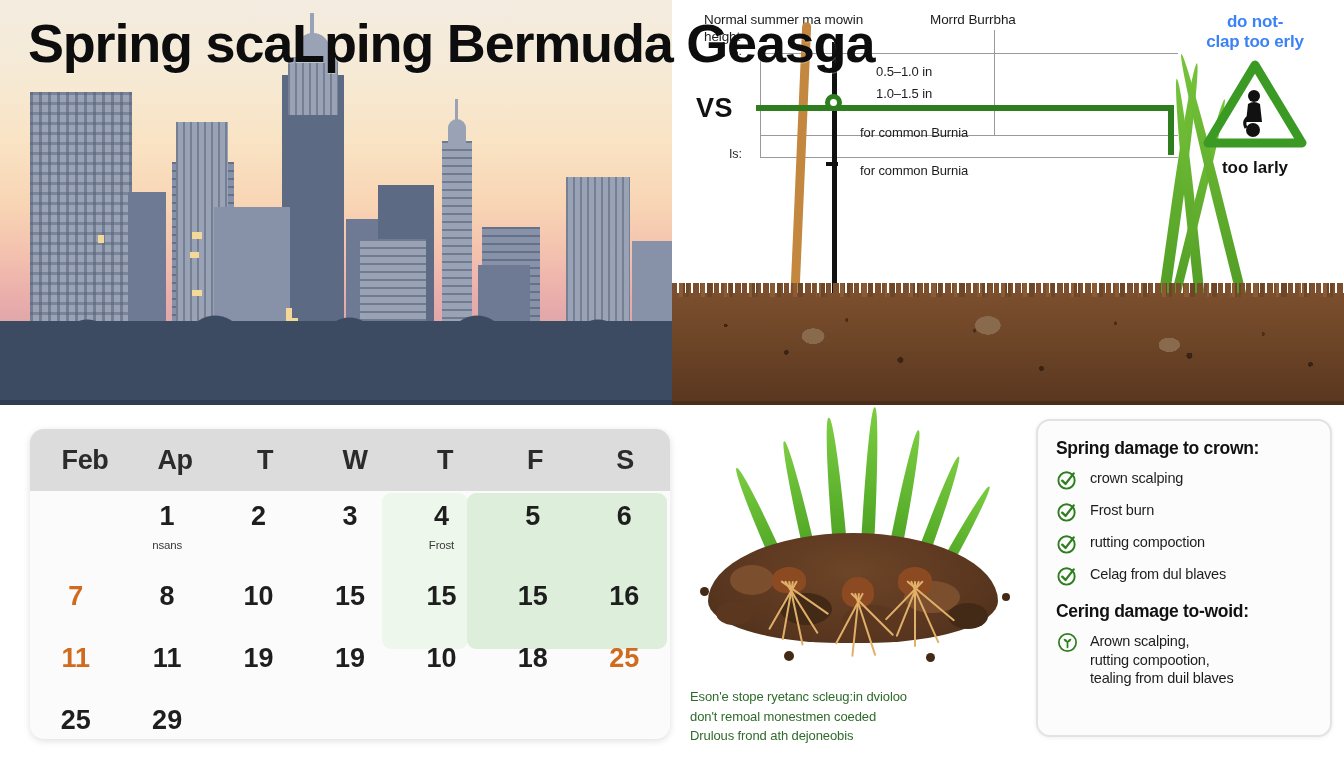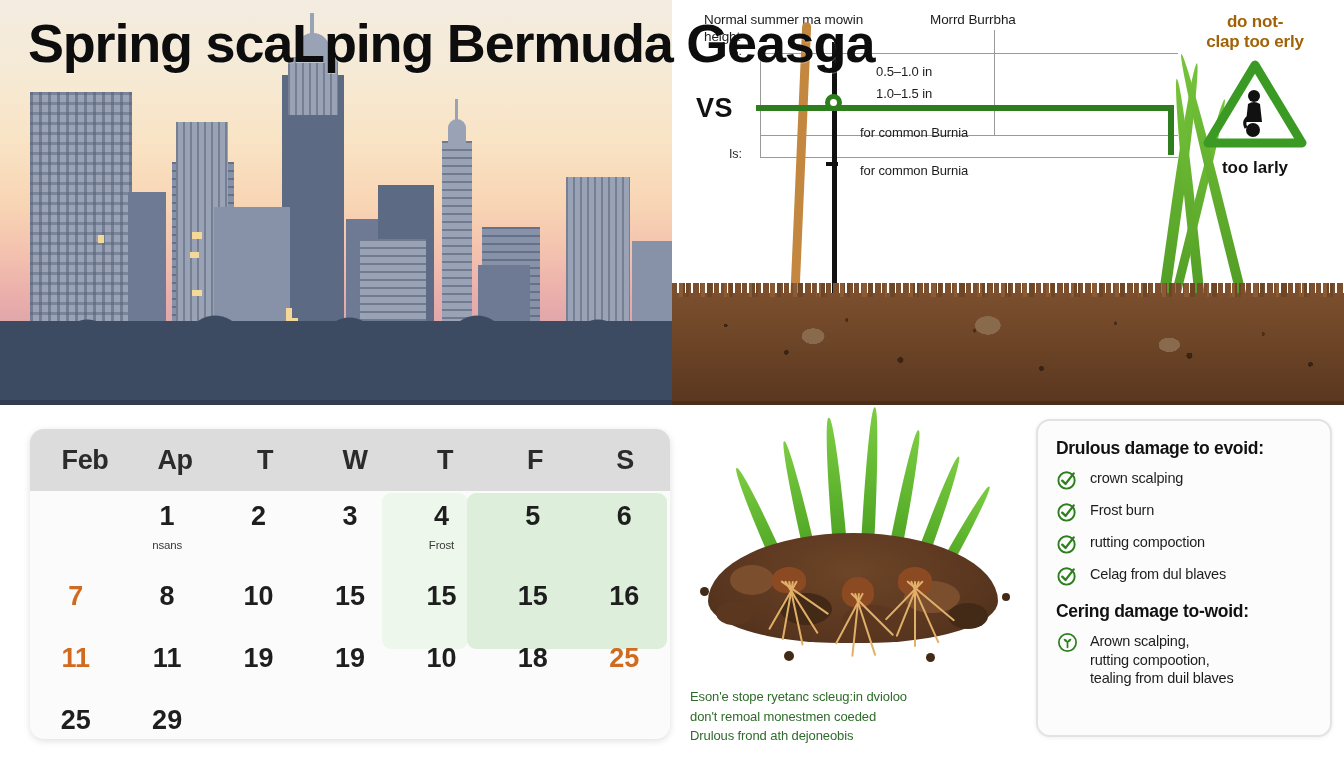--- a/index.html
+++ b/index.html
@@ -124,21 +124,21 @@
   .black-tick { position:absolute; width:12px; height:4px; background:#111; }
   .tan-stem {
     position:absolute; width:9px; background:#c3873f; border-radius:5px;
     transform:rotate(2.5deg);
   }
   .blade {
     position:absolute; background:linear-gradient(to top,#4f9b24,#76c43a);
     border-radius:50% 50% 2px 2px / 60% 60% 2px 2px;
   }
   .warn-box { position:absolute; right:14px; top:12px; width:150px; text-align:center; }
-  .warn-title { font-size:17px; font-weight:700; color:#a16207; line-height:1.18; letter-spacing:-.2px; }
+  .warn-title { font-size:17px; font-weight:700; color:#3b82f6; line-height:1.18; letter-spacing:-.2px; }
   .warn-sub { font-size:17px; font-weight:700; color:#111; margin-top:4px; }
 
   
   .page-title {
     position:absolute; left:28px; top:16px; z-index:40;
     font-size:54px; font-weight:700; color:#0d0d0d;
     letter-spacing:-1.2px; line-height:1;
     font-family:"Liberation Sans", sans-serif;
     text-shadow:0 1px 0 rgba(255,255,255,.35);
   }
@@ -468,21 +468,21 @@
     <div class="rootfan" style="left:250px;top:166px;height:54px;transform:rotate(44deg);"></div>
   </div>
 
   <div class="roots-caption">
     <div>Eson'e stope ryetanc scleug:in dvioloo</div>
     <div>don't remoal monestmen coeded</div>
     <div>Drulous frond ath dejoneobis</div>
   </div>
 
   <div class="check-card">
-    <div class="check-title">Drulous damage to evoid:</div>
+    <div class="check-title">Spring damage to crown:</div>
 
     <div class="check-row">
       <svg class="check-ico" viewBox="0 0 24 24">
         <circle cx="11" cy="13" r="8.5" fill="none" stroke="#2e7d1f" stroke-width="2"></circle>
         <path d="M6.5 13.2 L10 16.6 L18.5 5.6" fill="none" stroke="#2e7d1f" stroke-width="2.4" stroke-linecap="round" stroke-linejoin="round"></path>
       </svg>
       <span class="check-txt">crown scalping</span>
     </div>
 
     <div class="check-row">

